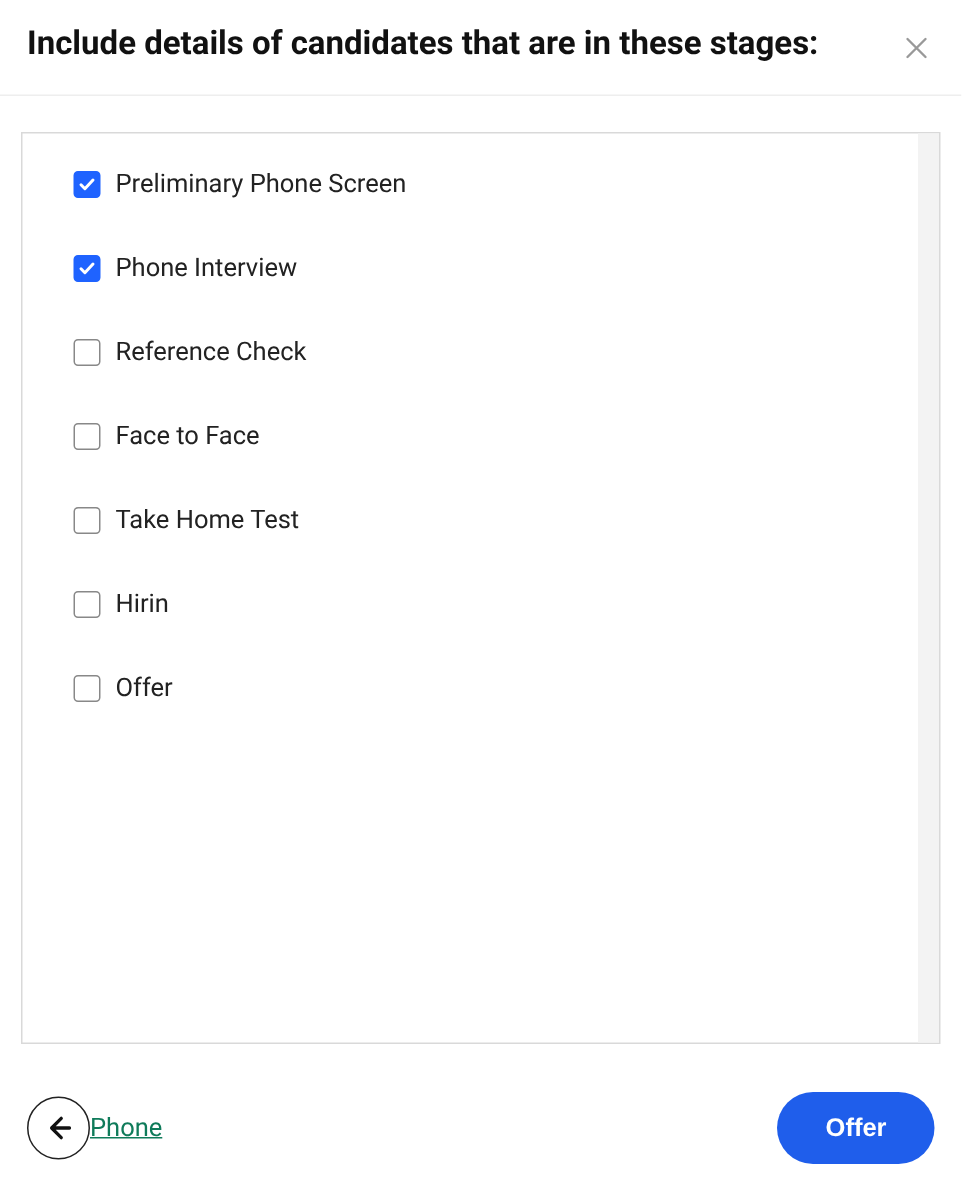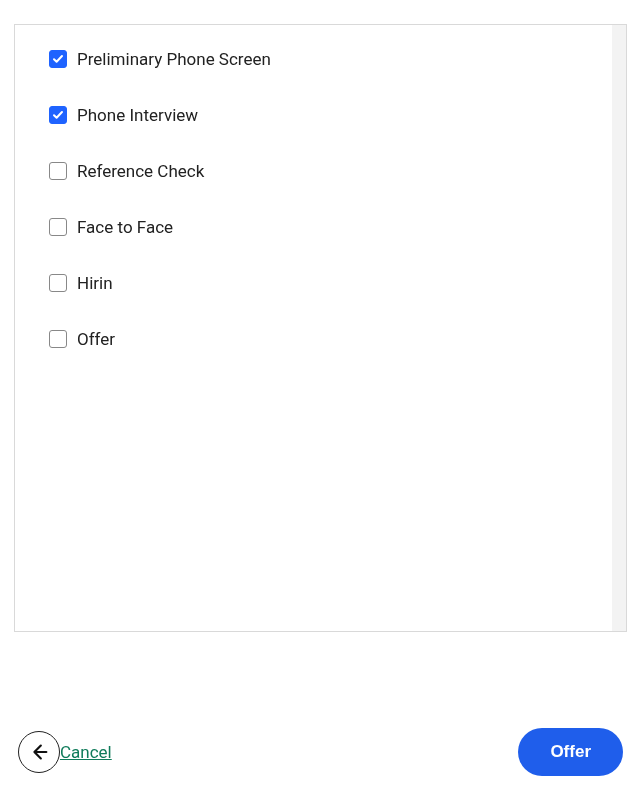--- a/index.html
+++ b/index.html
@@ -24,20 +24,28 @@
 .back-circle svg{display:block}
 .cancel-link{margin-left:0;color:#0f7b5a;text-decoration:underline;font-size:17px;cursor:pointer}
 .spacer{flex:1}
 .next-btn{background:#1f5eeb;color:#fff;border:none;border-radius:28px;padding:14px 32px;font-size:17px;font-weight:600;cursor:pointer}
 </style>
 </head>
 <body>
 
 <div class="dialog">
 
+  <div class="header">
+    <h1 class="title">Include details of candidates that are in these stages:</h1>
+    <div class="close-btn">
+      <svg width="16" height="16" viewBox="0 0 16 16">
+          <path d="M2 2 L14 14 M14 2 L2 14" stroke="#999" stroke-width="1.6" fill="none" stroke-linecap="round"></path>
+        </svg>
+    </div>
+  </div>
 
   <div class="scroll-area">
     <div class="list-panel">
       <div class="list-inner" id="stage-list">
           <div class="item">
             <span class="chk checked">
               <svg width="12" height="12" viewBox="0 0 12 12">
                 <path d="M2 6.2 L4.6 8.8 L10 3" stroke="#fff" stroke-width="2" fill="none" stroke-linecap="round" stroke-linejoin="round"></path>
               </svg>
             </span>
@@ -54,34 +62,38 @@
           <div class="item">
             <span class="chk"></span>
             <span class="lbl">Reference Check</span>
           </div>
           <div class="item">
             <span class="chk"></span>
             <span class="lbl">Face to Face</span>
           </div>
           <div class="item">
             <span class="chk"></span>
+            <span class="lbl">Take Home Test</span>
+          </div>
+          <div class="item">
+            <span class="chk"></span>
             <span class="lbl">Hirin</span>
           </div>
           <div class="item">
             <span class="chk"></span>
             <span class="lbl">Offer</span>
           </div>
         </div>
     </div>
   </div>
 
   <div class="footer">
     <div class="back-circle">
       <svg width="22" height="22" viewBox="0 0 24 24">
           <path d="M14 5 L7 12 L14 19 M7 12 L20 12" stroke="#111" stroke-width="2.4" fill="none" stroke-linecap="round" stroke-linejoin="round"></path>
         </svg>
     </div>
-    <a class="cancel-link">Cancel</a>
+    <a class="cancel-link">Phone</a>
     <div class="spacer"></div>
     <button class="next-btn">Offer</button>
   </div>
 
 </div>
 
 </body></html>

